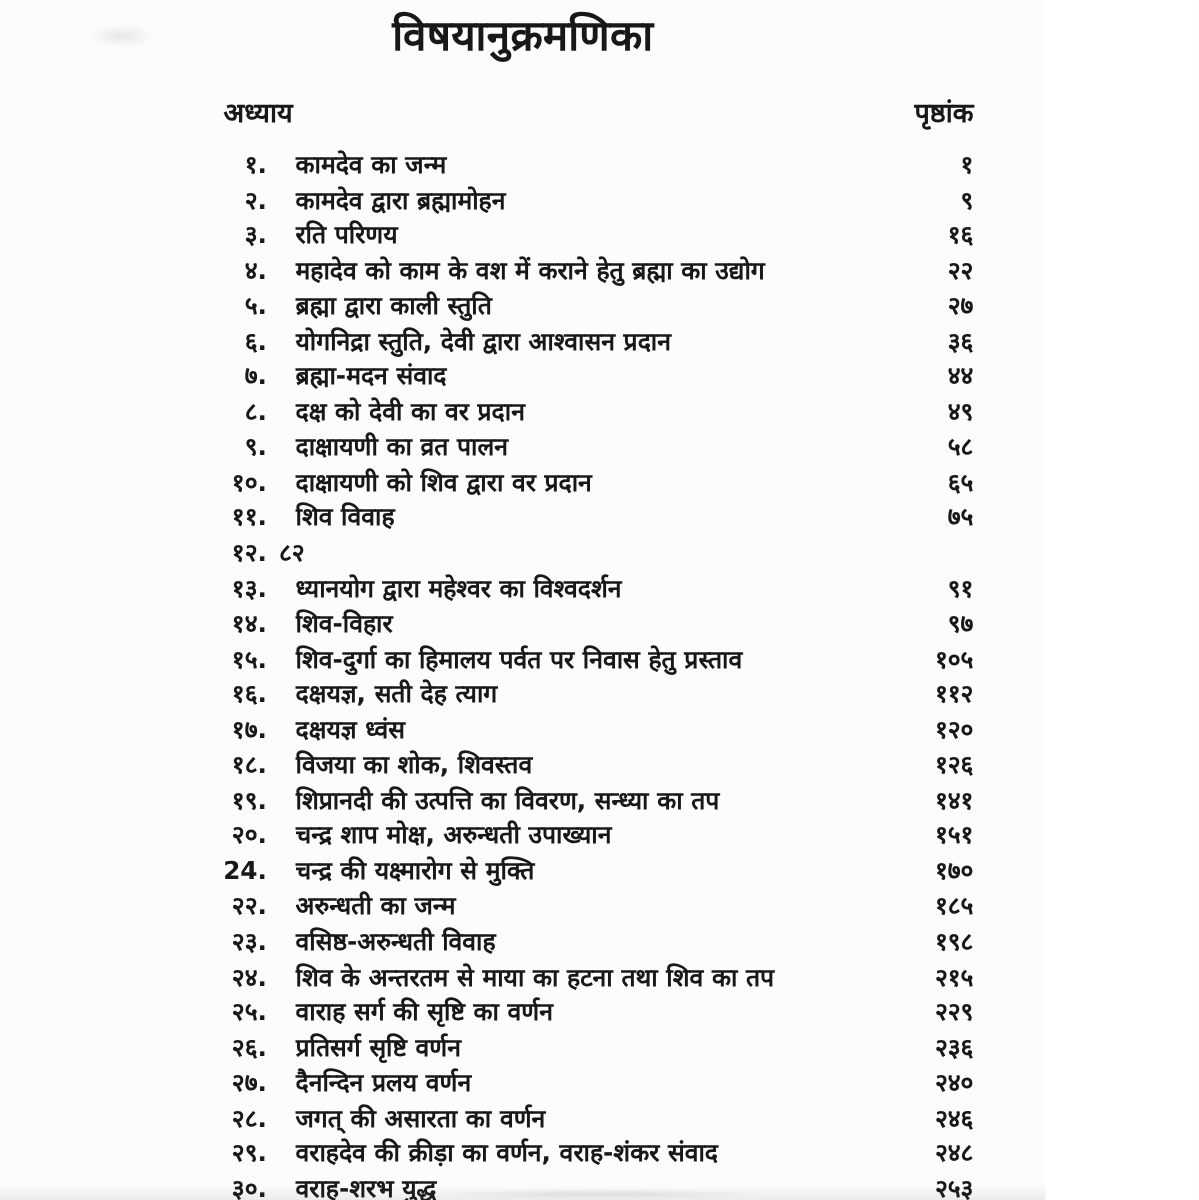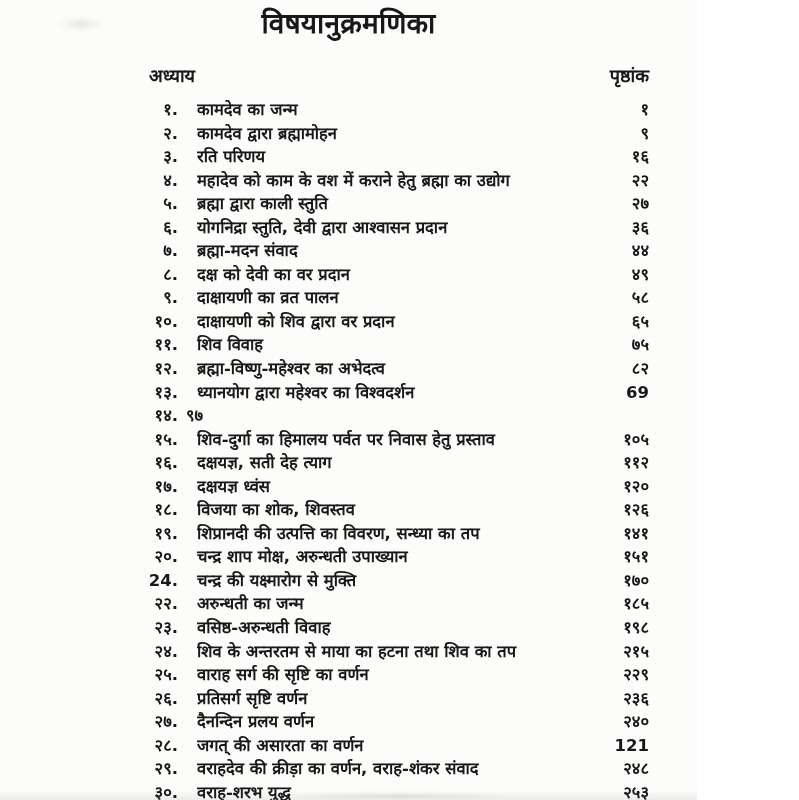--- a/index.html
+++ b/index.html
@@ -154,32 +154,32 @@
   </div>
 
   <div class="row">
     <span class="num">११.</span>
     <span class="t">शिव विवाह</span>
     <span class="pg">७५</span>
   </div>
 
   <div class="row">
     <span class="num">१२.</span>
-    <span class="t">ब्रह्मा-विष्णु-महेश्वर का अभेदत्व</span>
     <span class="pg">८२</span>
   </div>
 
   <div class="row">
     <span class="num">१३.</span>
     <span class="t">ध्यानयोग द्वारा महेश्वर का विश्वदर्शन</span>
-    <span class="pg">69</span>
+    <span class="pg">९१</span>
   </div>
 
   <div class="row">
     <span class="num">१४.</span>
+    <span class="t">शिव-विहार</span>
     <span class="pg">९७</span>
   </div>
 
   <div class="row">
     <span class="num">१५.</span>
     <span class="t">शिव-दुर्गा का हिमालय पर्वत पर निवास हेतु प्रस्ताव</span>
     <span class="pg">१०५</span>
   </div>
 
   <div class="row">
@@ -250,21 +250,21 @@
 
   <div class="row">
     <span class="num">२७.</span>
     <span class="t">दैनन्दिन प्रलय वर्णन</span>
     <span class="pg">२४०</span>
   </div>
 
   <div class="row">
     <span class="num">२८.</span>
     <span class="t">जगत् की असारता का वर्णन</span>
-    <span class="pg">121</span>
+    <span class="pg">२४६</span>
   </div>
 
   <div class="row">
     <span class="num">२९.</span>
     <span class="t">वराहदेव की क्रीड़ा का वर्णन, वराह-शंकर संवाद</span>
     <span class="pg">२४८</span>
   </div>
 
   <div class="row">
     <span class="num">३०.</span>

